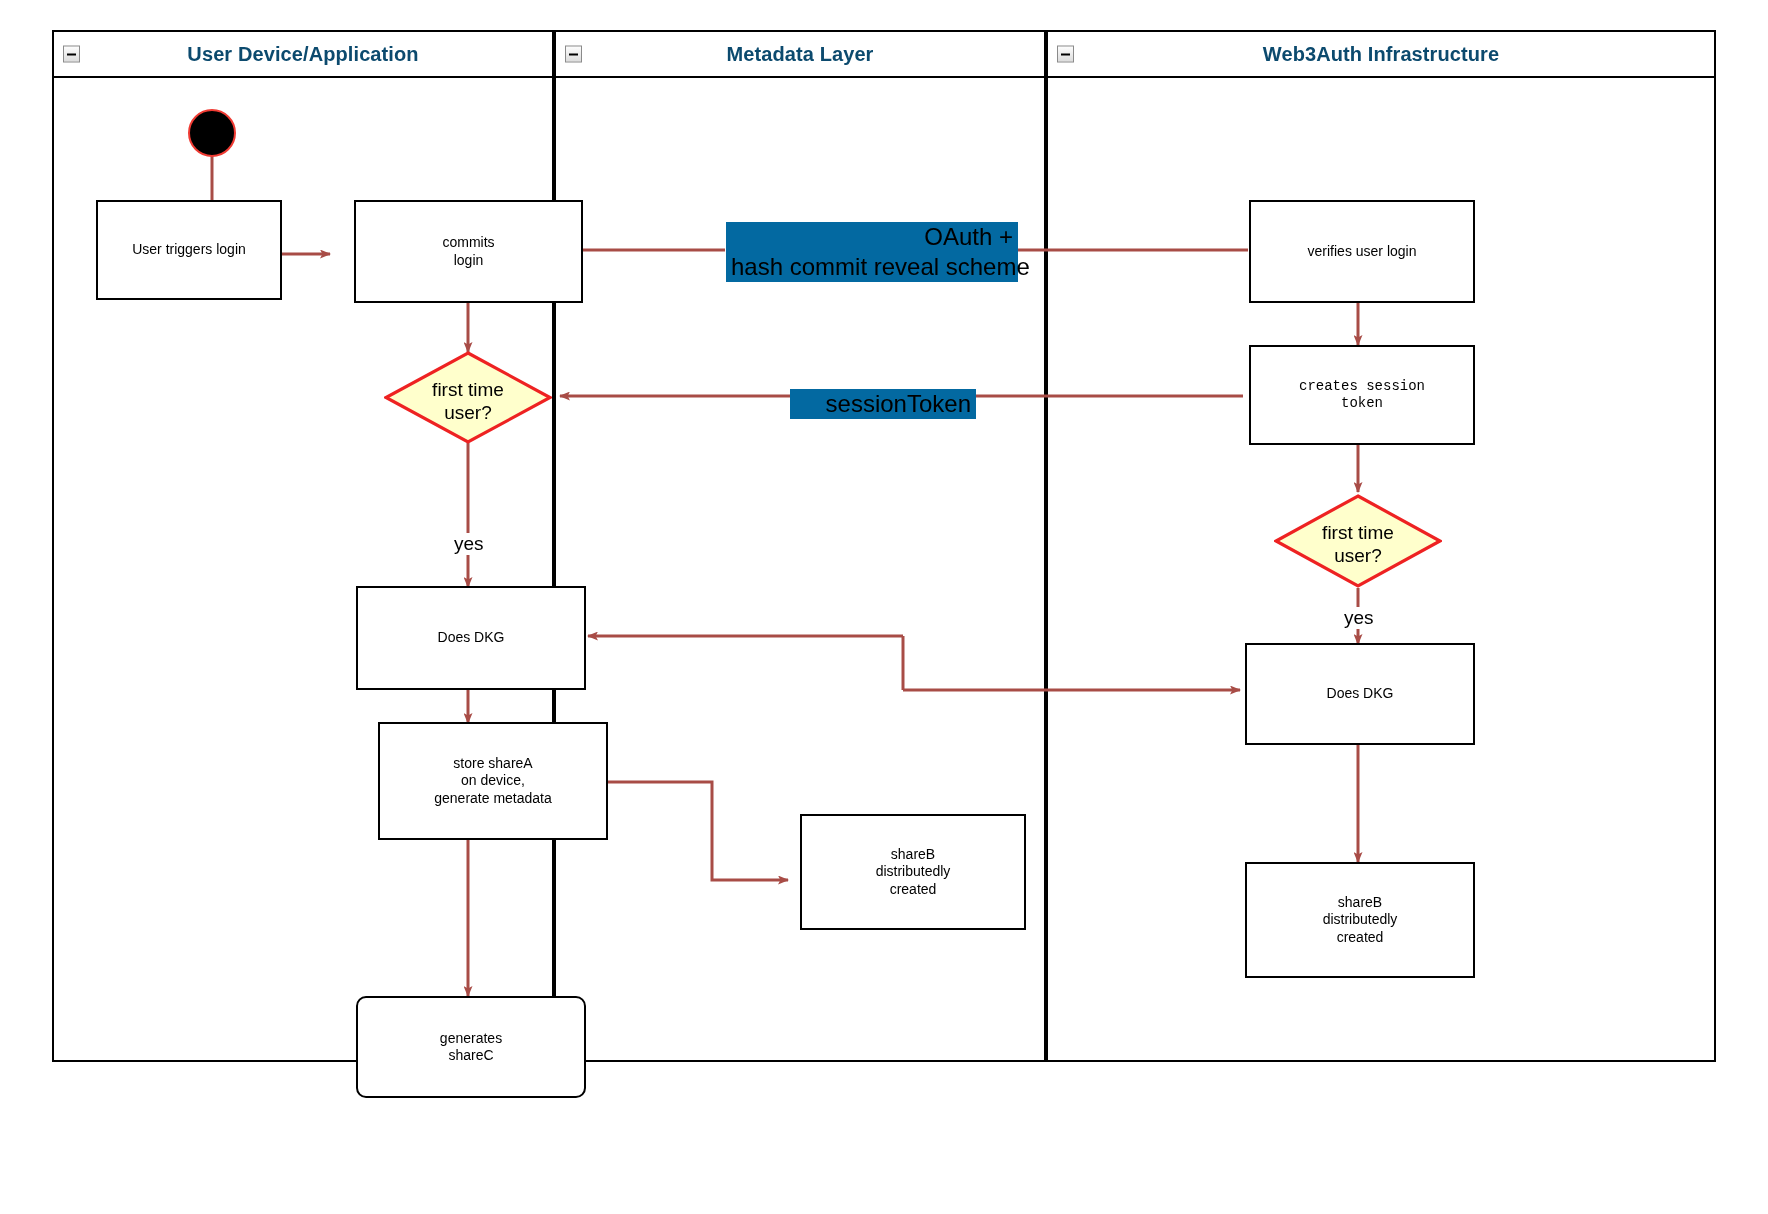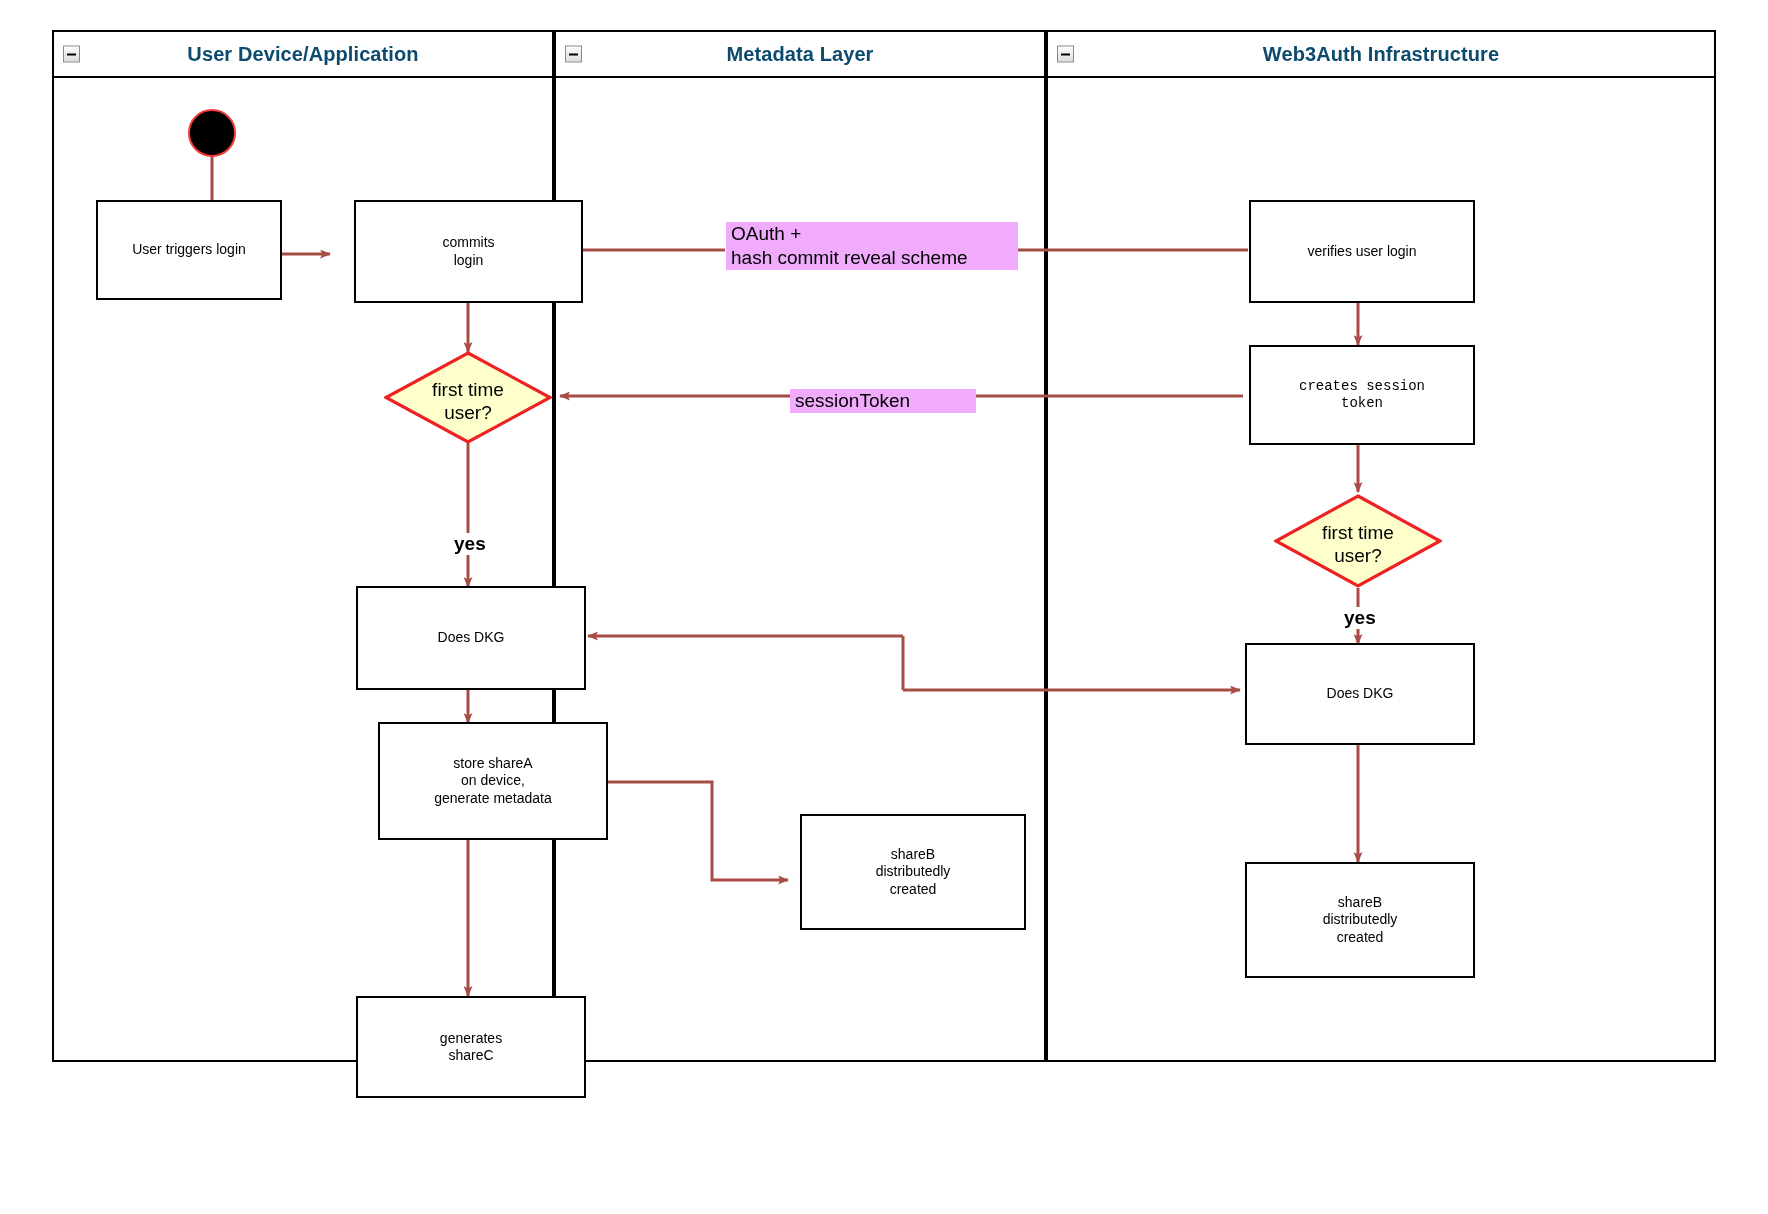--- a/index.html
+++ b/index.html
@@ -24,23 +24,23 @@
 
   .diamond{position:absolute;z-index:4;}
   .diamond svg{display:block;}
   .diamond .dlabel{position:absolute;left:0;top:4px;width:100%;height:100%;
     display:flex;align-items:center;justify-content:center;text-align:center;
     font-size:19px;line-height:1.2;color:#000;}
 
   .edge{position:absolute;z-index:2;}
   .edge svg{display:block;overflow:visible;}
 
-  .edge-label{position:absolute;z-index:6;font-size:19px;color:#000;text-align:left;
-    line-height:1.25;background:#f0abfc;padding:0 5px;white-space:nowrap;}
-  .flow-label{position:absolute;z-index:6;font-size:19px;color:#000;background:#fff;padding:0 4px;font-weight:bold;}
+  .edge-label{position:absolute;z-index:6;font-size:24px;color:#000;text-align:right;
+    line-height:1.25;background:#0369a1;padding:0 5px;white-space:nowrap;}
+  .flow-label{position:absolute;z-index:6;font-size:19px;color:#000;background:#fff;padding:0 4px;}
 </style>
 </head>
 <body>
 
 <div id="canvas">
 
   <div class="lane-frame" style="left:52px;top:30px;width:502px;height:1032px;"></div>
   <div class="lane-frame" style="left:554px;top:30px;width:492px;height:1032px;"></div>
   <div class="lane-frame" style="left:1046px;top:30px;width:670px;height:1032px;"></div>
 
@@ -134,21 +134,21 @@
     <div class="dlabel" style="white-space:pre-line;">first time
 user?</div>
   </div>
 
   <div class="node" style="left:356px;top:586px;width:230px;height:104px;">Does DKG</div>
 
   <div class="node" style="left:356px;top:722px;width:230px;height:118px;white-space:pre-line;margin-left:22px;">store shareA
 on device,
 generate metadata</div>
 
-  <div class="node" style="left:356px;top:996px;width:230px;height:102px;white-space:pre-line;">generates
+  <div class="node" style="left:356px;top:996px;width:230px;height:102px;white-space:pre-line;border-radius:10px;">generates
 shareC</div>
 
   <div class="node" style="left:800px;top:814px;width:226px;height:116px;white-space:pre-line;">shareB
 distributedly
 created</div>
 
   <div class="node" style="left:1249px;top:200px;width:226px;height:103px;">verifies user login</div>
 
   <div class="node" style="left:1249px;top:345px;width:226px;height:100px;white-space:pre-line;font-family:Liberation Mono, monospace;">creates session
 token</div>

